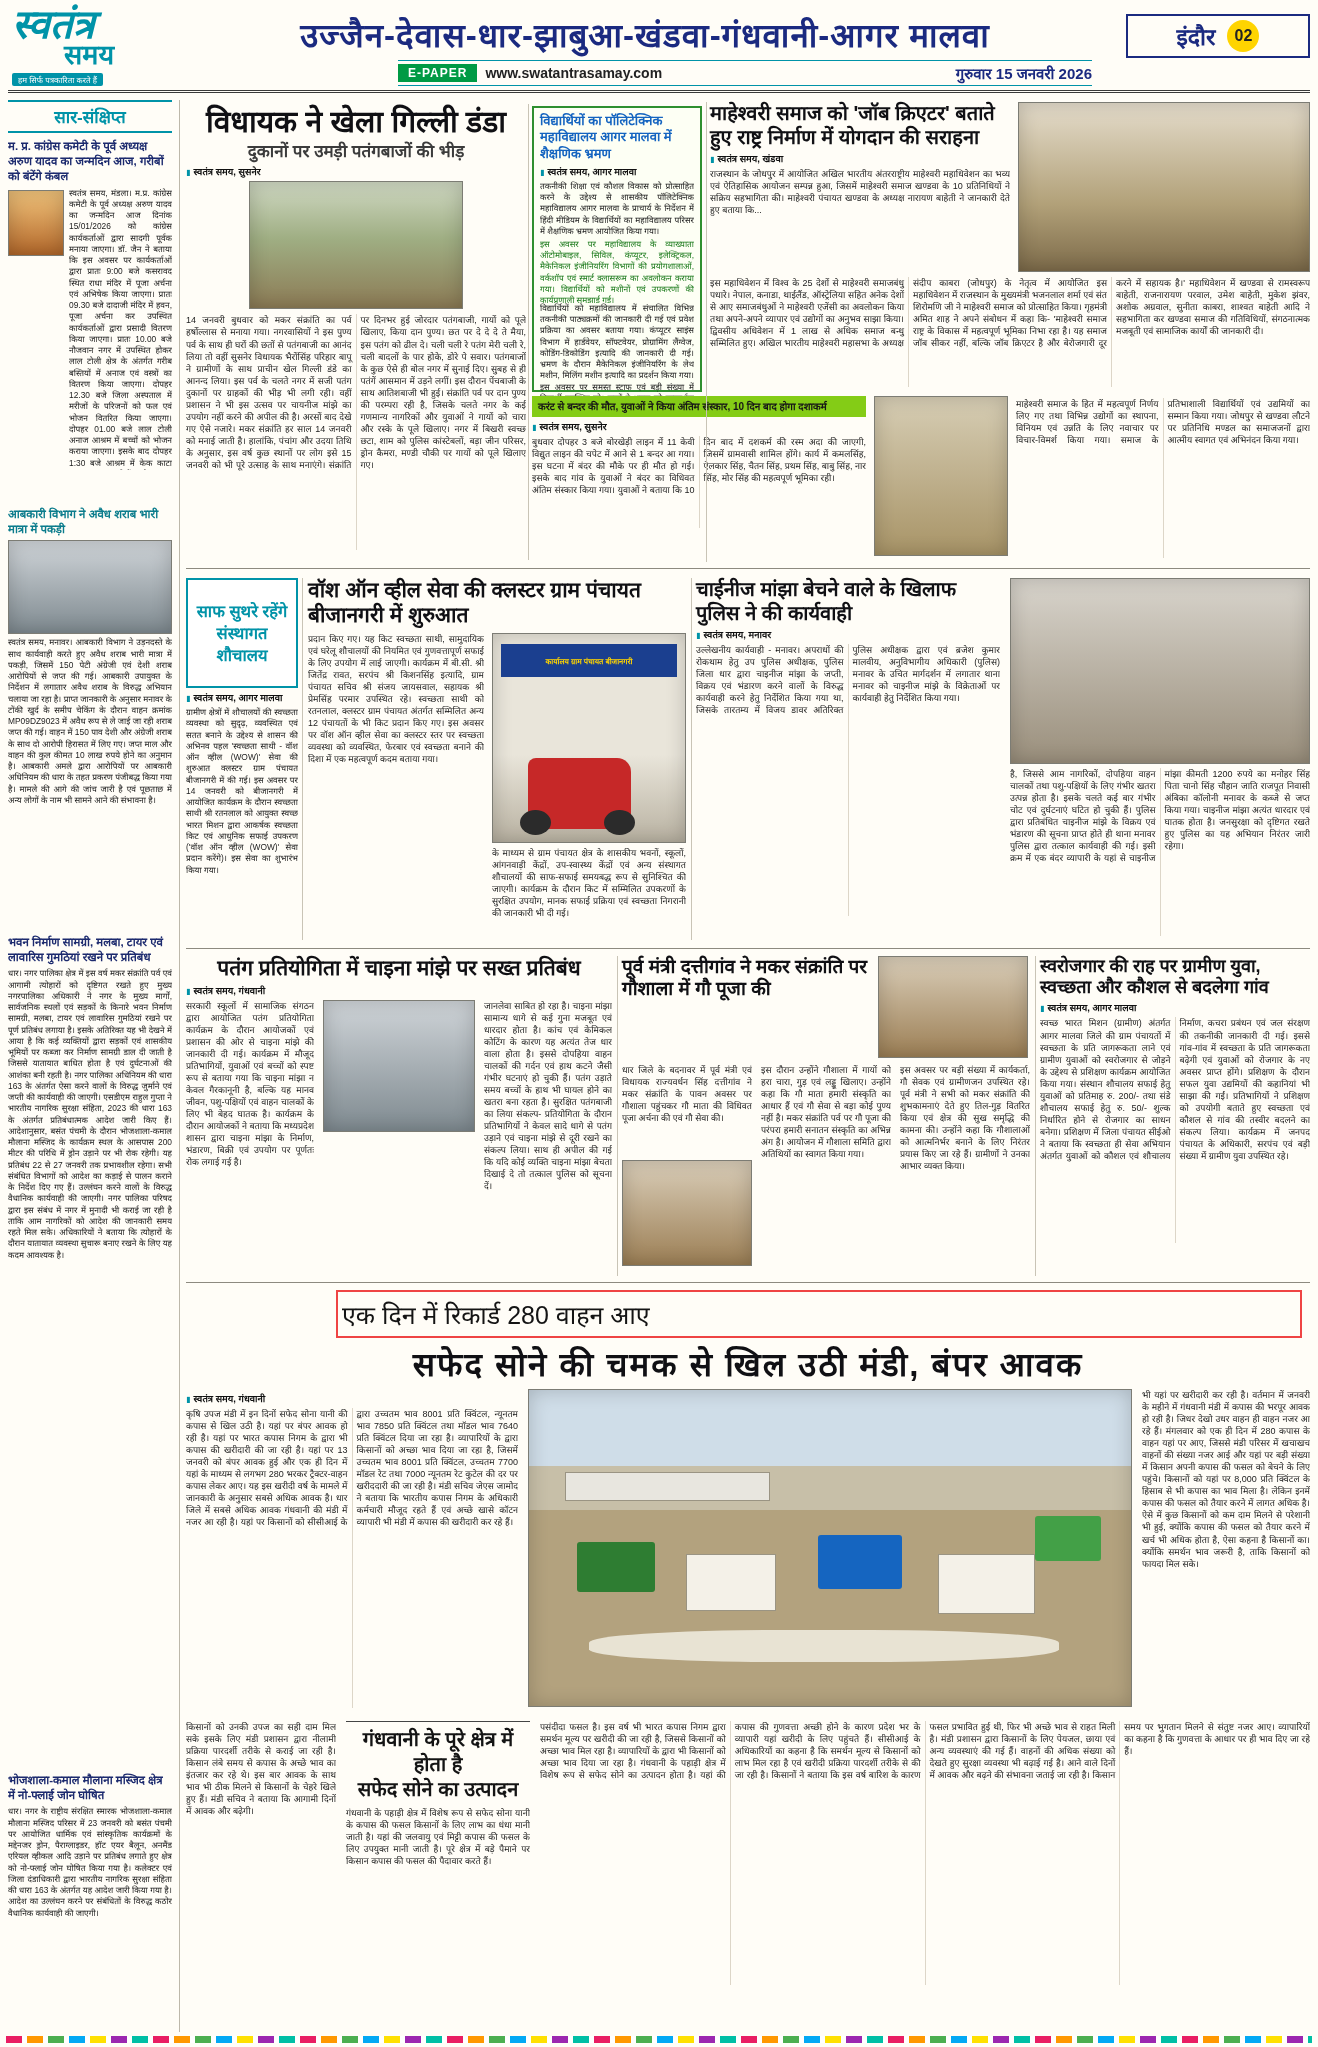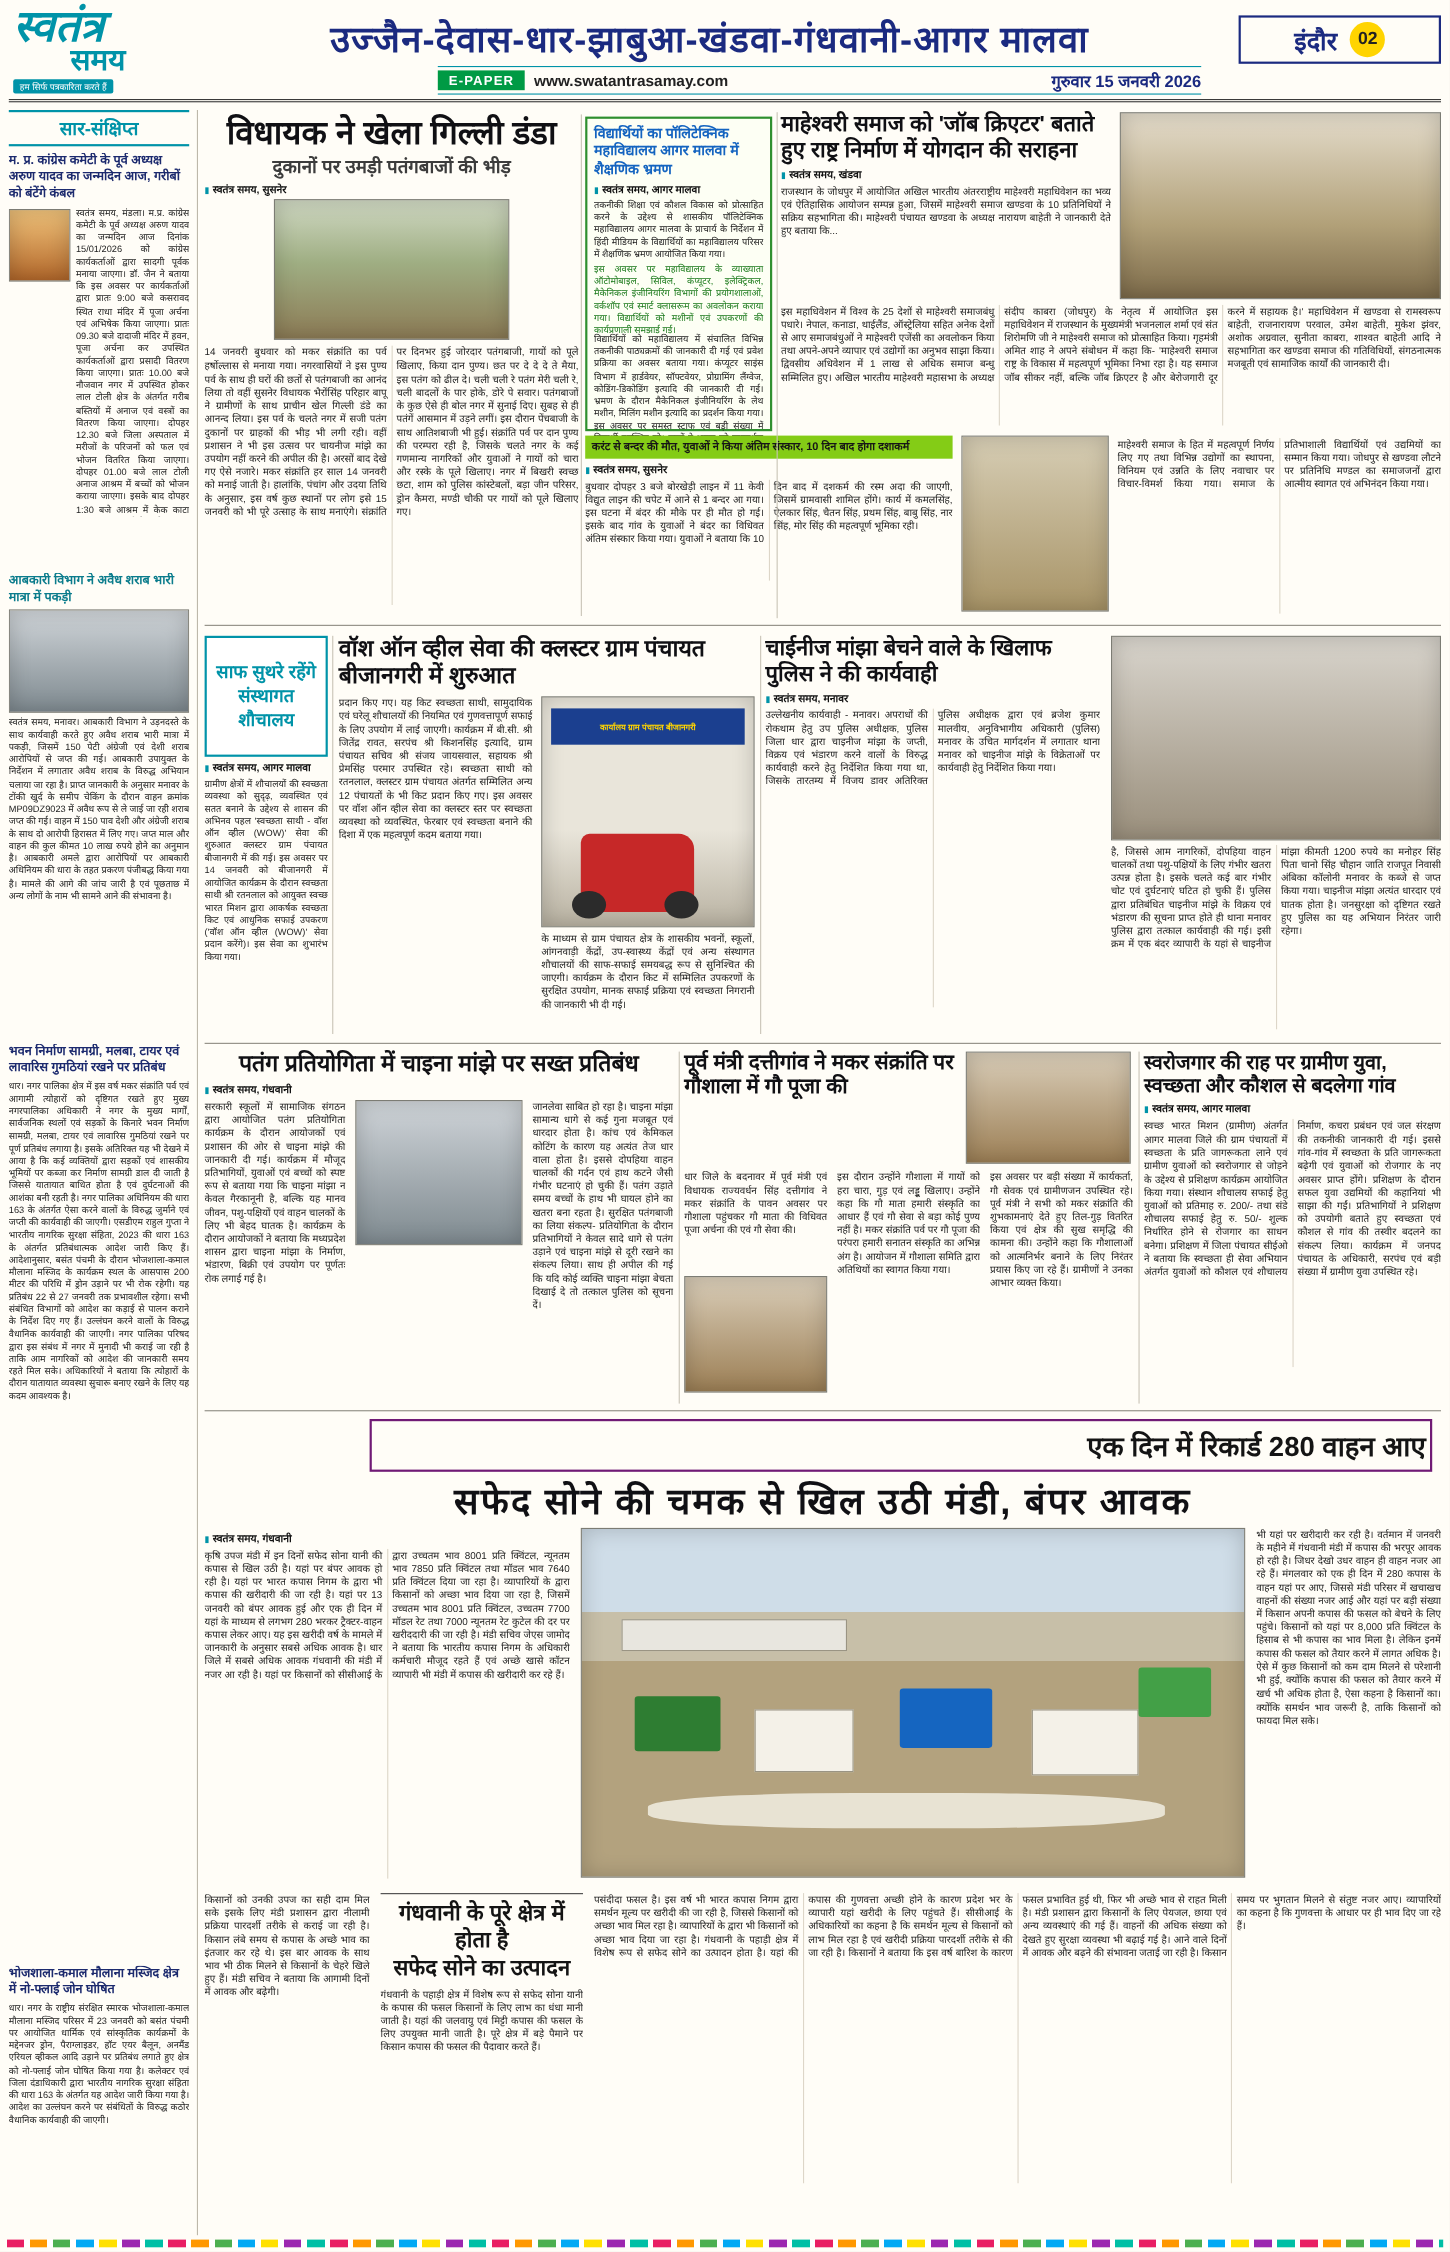--- a/index.html
+++ b/index.html
@@ -27,21 +27,21 @@
   .ph-office { background:linear-gradient(180deg,#e9e5da 0 58%,#b9b2a2 100%); }
   .vline { position:absolute; width:1px; background:#c9c4b6; }
   .hrule { position:absolute; height:1px; background:#8d8a80; }
   .side-hl { font-size:11.5px; font-weight:bold; color:#1c2a6e; line-height:1.32; margin-bottom:3px; }
   .greenbox { border:2px solid #2f8f2f; background:#fdfff4; padding:5px 6px; }
   .yellow-head { background:#84cc16; color:#161616; font-weight:700; font-size:10px;
                  line-height:1.3; padding:4px 6px; }
   .tealbox { border:2.5px solid #0093a8; color:#0093a8; font-weight:800; font-size:16.5px;
              line-height:1.35; text-align:center; display:flex; align-items:center;
              justify-content:center; padding:6px; background:#fff; }
-  .record-box { border:2px solid #701a75; text-align:right; font-size:25px; font-weight:700;
+  .record-box { border:2px solid #ef4444; text-align:left; font-size:25px; font-weight:400;
                 color:#141414; padding:5px 4px; }
   .subhead2 { font-size:20px; font-weight:800; color:#141414; text-align:center; line-height:1.25; }
   .rainbow { background:repeating-linear-gradient(90deg,
       #e91e63 0 16px, #fff 16px 21px, #ff9800 21px 37px, #fff 37px 42px,
       #4caf50 42px 58px, #fff 58px 63px, #03a9f4 63px 79px, #fff 79px 84px,
       #ffe000 84px 100px, #fff 100px 105px, #9c27b0 105px 121px, #fff 121px 126px,
       #00bfa5 126px 142px, #fff 142px 147px); }
 </style>
 </head>
 <body>
@@ -70,21 +70,21 @@
 
   <div class="abs" style="left:8px;top:100px;width:172px;height:1932px;border-right:1px solid #bdb8aa;padding-right:7px;">
     <div style="text-align:center;color:#0093a8;font-weight:800;font-size:17px;border-top:2px solid #0093a8;border-bottom:2px solid #0093a8;padding:3px 0;margin-bottom:6px;">सार-संक्षिप्त</div>
 
     <div style="height:360px;overflow:hidden;">
       <div class="side-hl">म. प्र. कांग्रेस कमेटी के पूर्व अध्यक्ष अरुण यादव का जन्मदिन आज, गरीबों को बंटेंगे कंबल</div>
       <div class="photo ph-portrait" style="float:left;width:56px;height:66px;margin:2px 5px 2px 0;"></div>
       <div class="bt bt-sm" style="height:282px;">स्वतंत्र समय, मंडला। म.प्र. कांग्रेस कमेटी के पूर्व अध्यक्ष अरुण यादव का जन्मदिन आज दिनांक 15/01/2026 को कांग्रेस कार्यकर्ताओं द्वारा सादगी पूर्वक मनाया जाएगा। डॉ. जैन ने बताया कि इस अवसर पर कार्यकर्ताओं द्वारा प्रातः 9:00 बजे कसरावद स्थित राधा मंदिर में पूजा अर्चना एवं अभिषेक किया जाएगा। प्रातः 09.30 बजे दादाजी मंदिर में हवन, पूजा अर्चना कर उपस्थित कार्यकर्ताओं द्वारा प्रसादी वितरण किया जाएगा। प्रातः 10.00 बजे नौजवान नगर में उपस्थित होकर लाल टोली क्षेत्र के अंतर्गत गरीब बस्तियों में अनाज एवं वस्त्रों का वितरण किया जाएगा। दोपहर 12.30 बजे जिला अस्पताल में मरीजों के परिजनों को फल एवं भोजन वितरित किया जाएगा। दोपहर 01.00 बजे लाल टोली अनाज आश्रम में बच्चों को भोजन कराया जाएगा। इसके बाद दोपहर 1:30 बजे आश्रम में केक काटा जाएगा एवं गरीबों को कंबल वितरित किए जाएंगे। सभी कार्यक्रमों से जुड़ने हेतु सभी कार्यकर्ताओं से अपेक्षा की गई है। इस अवसर पर बड़ी संख्या में कार्यकर्ता उपस्थित रहेंगे।</div>
     </div>
 
-    <div style="height:420px;overflow:hidden;margin-top:22px;">
+    <div style="height:420px;overflow:hidden;margin-top:8px;">
       <div class="side-hl" style="color:#0b7c8c;">आबकारी विभाग ने अवैध शराब भारी मात्रा में पकड़ी</div>
       <div class="photo ph-group" style="width:100%;height:94px;margin:3px 0;"></div>
       <div class="bt bt-sm" style="height:284px;">स्वतंत्र समय, मनावर। आबकारी विभाग ने उड़नदस्ते के साथ कार्यवाही करते हुए अवैध शराब भारी मात्रा में पकड़ी, जिसमें 150 पेटी अंग्रेजी एवं देशी शराब आरोपियों से जप्त की गई। आबकारी उपायुक्त के निर्देशन में लगातार अवैध शराब के विरुद्ध अभियान चलाया जा रहा है। प्राप्त जानकारी के अनुसार मनावर के टोंकी खुर्द के समीप चेकिंग के दौरान वाहन क्रमांक MP09DZ9023 में अवैध रूप से ले जाई जा रही शराब जप्त की गई। वाहन में 150 पाव देशी और अंग्रेजी शराब के साथ दो आरोपी हिरासत में लिए गए। जप्त माल और वाहन की कुल कीमत 10 लाख रुपये होने का अनुमान है। आबकारी अमले द्वारा आरोपियों पर आबकारी अधिनियम की धारा के तहत प्रकरण पंजीबद्ध किया गया है। मामले की आगे की जांच जारी है एवं पूछताछ में अन्य लोगों के नाम भी सामने आने की संभावना है।</div>
     </div>
 
     <div style="height:830px;overflow:hidden;margin-top:8px;">
       <div class="side-hl">भवन निर्माण सामग्री, मलबा, टायर एवं लावारिस गुमठियां रखने पर प्रतिबंध</div>
       <div class="bt bt-sm" style="height:776px;">धार। नगर पालिका क्षेत्र में इस वर्ष मकर संक्रांति पर्व एवं आगामी त्योहारों को दृष्टिगत रखते हुए मुख्य नगरपालिका अधिकारी ने नगर के मुख्य मार्गों, सार्वजनिक स्थलों एवं सड़कों के किनारे भवन निर्माण सामग्री, मलबा, टायर एवं लावारिस गुमठियां रखने पर पूर्ण प्रतिबंध लगाया है। इसके अतिरिक्त यह भी देखने में आया है कि कई व्यक्तियों द्वारा सड़कों एवं शासकीय भूमियों पर कब्जा कर निर्माण सामग्री डाल दी जाती है जिससे यातायात बाधित होता है एवं दुर्घटनाओं की आशंका बनी रहती है। नगर पालिका अधिनियम की धारा 163 के अंतर्गत ऐसा करने वालों के विरुद्ध जुर्माने एवं जप्ती की कार्यवाही की जाएगी। एसडीएम राहुल गुप्ता ने भारतीय नागरिक सुरक्षा संहिता, 2023 की धारा 163 के अंतर्गत प्रतिबंधात्मक आदेश जारी किए हैं। आदेशानुसार, बसंत पंचमी के दौरान भोजशाला-कमाल मौलाना मस्जिद के कार्यक्रम स्थल के आसपास 200 मीटर की परिधि में ड्रोन उड़ाने पर भी रोक रहेगी। यह प्रतिबंध 22 से 27 जनवरी तक प्रभावशील रहेगा। सभी संबंधित विभागों को आदेश का कड़ाई से पालन कराने के निर्देश दिए गए हैं। उल्लंघन करने वालों के विरुद्ध वैधानिक कार्यवाही की जाएगी। नगर पालिका परिषद द्वारा इस संबंध में नगर में मुनादी भी कराई जा रही है ताकि आम नागरिकों को आदेश की जानकारी समय रहते मिल सके। अधिकारियों ने बताया कि त्योहारों के दौरान यातायात व्यवस्था सुचारू बनाए रखने के लिए यह कदम आवश्यक है।</div>
     </div>
 

